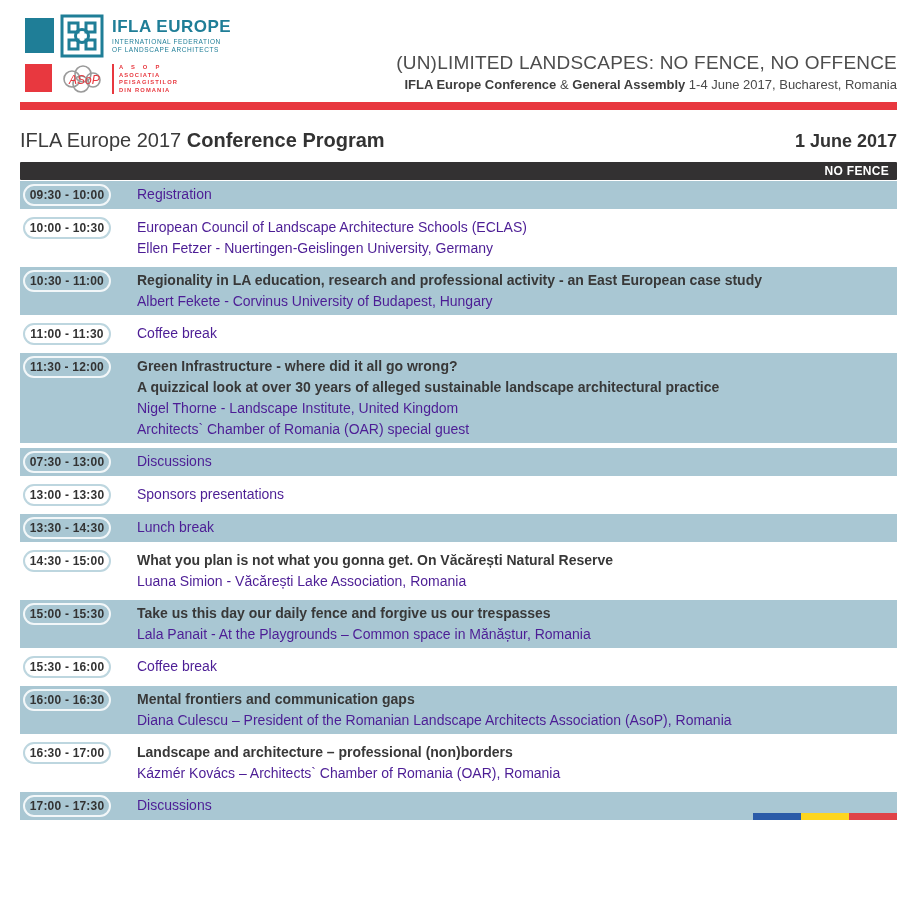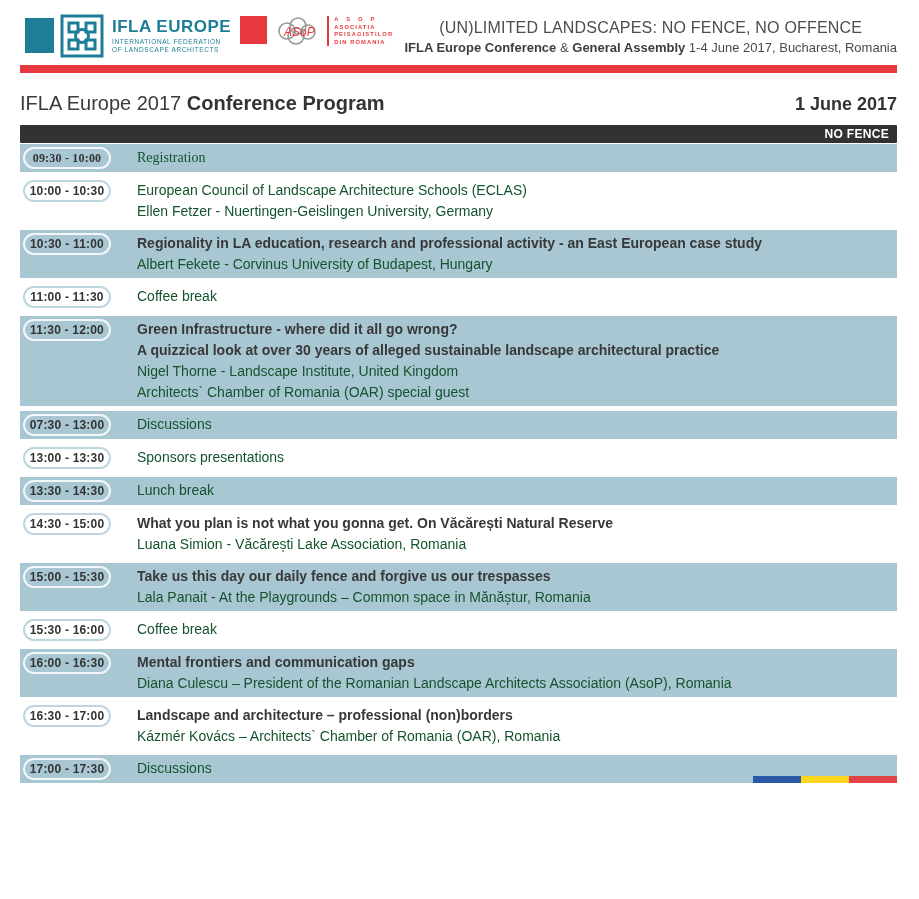--- a/index.html
+++ b/index.html
@@ -2,63 +2,63 @@
 <html style="--accent-red: #e8383f; --teal: #1f7e97; --row-blue: #a9c7d3; --bar-dark: #333132;"><head>
 <meta charset="utf-8">
 <style>
   * { margin:0; padding:0; box-sizing:border-box; }
   html,body { width:919px; height:899px; background:#ffffff; overflow:hidden;
     font-family:"Liberation Sans", sans-serif; }
   .page { width:919px; height:899px; padding:14px 22px 0 20px; position:relative; }
 
   
   .top { display:flex; justify-content:space-between; align-items:flex-end; }
-  .logos { display:flex; flex-direction:row; gap:4px; }
+  .logos { display:flex; flex-direction:column; gap:4px; }
   .logo-row { display:flex; align-items:flex-start; }
   .sq { flex:none; }
   .sq.teal { width:29px; height:35px; background:var(--teal,#1f7e97); margin:4px 6px 0 5px; }
   .sq.red  { width:27px; height:28px; background:var(--accent-red,#e8383f); margin:2px 8px 0 5px; }
   .ifla-mark { flex:none; margin-right:8px; }
   .logo-text { padding-top:3px; }
   .ifla-name { font-size:17px; font-weight:bold; letter-spacing:0.5px; color:var(--teal,#1f7e97); }
   .ifla-sub { font-size:6.5px; letter-spacing:0.6px; color:var(--teal,#1f7e97); margin-top:1px; }
   .asop-mark { flex:none; margin-top:1px; }
   .asop-divider { width:2px; height:30px; background:var(--accent-red,#e8383f); margin:2px 5px 0 6px; }
   .asop-text { padding-top:2px; }
   .asop-line { font-size:5.8px; font-weight:bold; letter-spacing:1.1px; color:var(--accent-red,#e8383f); line-height:7.5px; }
   .asop-line.letters { letter-spacing:3.2px; }
 
   .title-block { text-align:right; padding-bottom:3px; }
-  .main-title { font-size:16px; color:#4d4d4d; letter-spacing:0.2px; white-space:nowrap;text-align:center; }
+  .main-title { font-size:19px; color:#4d4d4d; letter-spacing:0.2px; white-space:nowrap;text-align:center; }
   .subtitle { font-size:13px; color:#4a4a4a; margin-top:3px; }
   .subtitle b { color:#3d3d3d; }
 
   .red-rule { height:8px; background:var(--accent-red,#e8383f); margin-top:7px; }
 
   
   .program-head { display:flex; justify-content:space-between; align-items:baseline;
     margin-top:19px; margin-bottom:10px; font-size:20px; color:#3b3b3b; }
   .program-head b { color:#333; }
   .program-date { font-weight:bold; font-size:18px; color:#333; }
 
   .track-bar { height:18px; background:var(--bar-dark,#333132); color:#fff;
     font-size:12px; font-weight:bold; letter-spacing:0.3px;
     text-align:right; line-height:18px; padding-right:8px; border-radius:1px; }
 
   
   .schedule { margin-top:1px; }
   .srow { display:flex; align-items:flex-start; margin-top:5px; padding:3px 0; position:relative; }
-  .srow:first-child { margin-top:1px;font-family:Liberation Serif, serif; }
+  .srow:first-child { margin-top:1px; }
   .srow.blue { background:var(--row-blue,#a9c7d3); }
   .pill { flex:none; width:88px; height:22px; margin-left:3px; border-radius:12px;
     border:2px solid #bdd6df; background:transparent; text-align:center;
     font-size:12px; font-weight:bold; color:#333; line-height:18px; letter-spacing:0.2px; }
   .srow.blue .pill { border-color:rgba(255,255,255,0.85); }
   .scontent { margin-left:26px; padding-right:8px; }
-  .line { font-size:14px; line-height:21px; color:#14532d; }
+  .line { font-size:14px; line-height:21px; color:#4c1d95; }
   .line.b { font-weight:bold; color:#383838; }
   .flags { position:absolute; right:0; bottom:0; display:flex; }
   .flags span { width:48px; height:7px; display:block; }
 </style>
 </head>
 <body>
 
 <div class="page">
 
   <header class="top">

